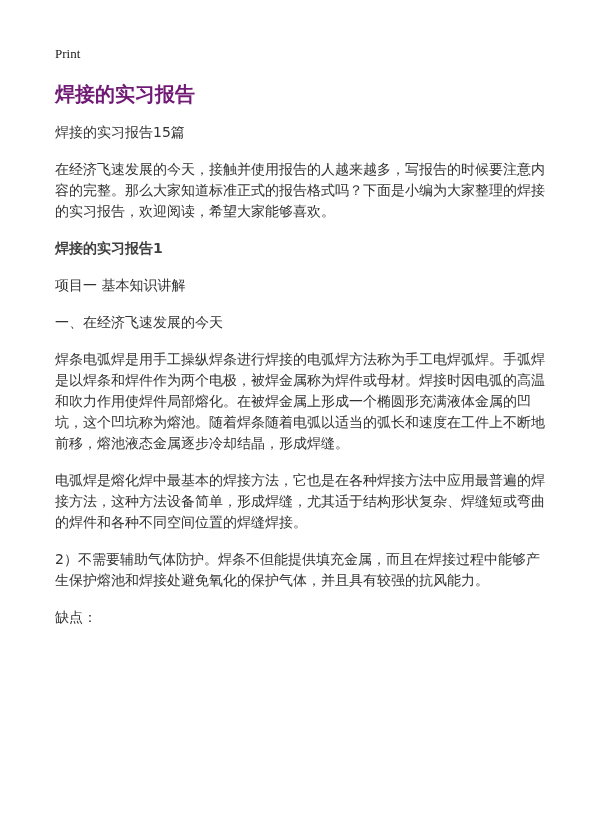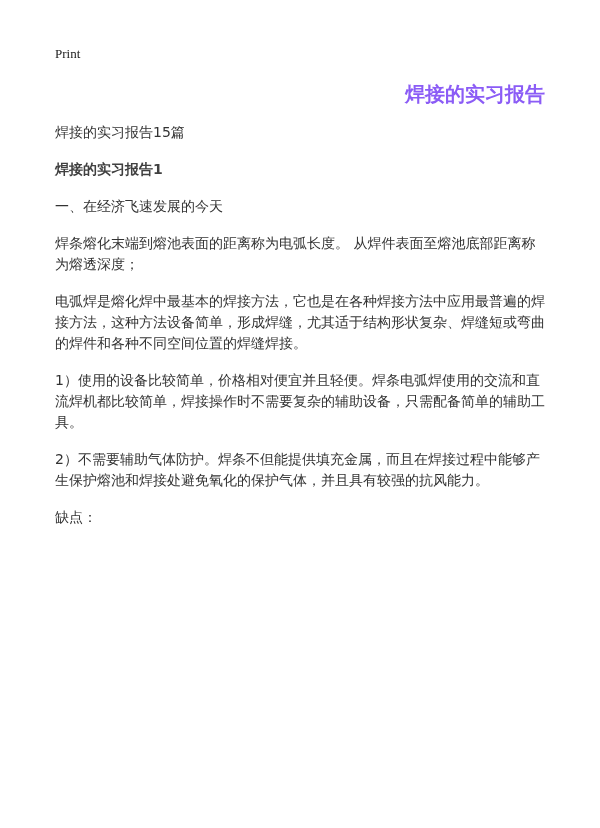--- a/index.html
+++ b/index.html
@@ -27,22 +27,22 @@
     font-family: "Liberation Serif", "DejaVu Serif", serif;
     font-size: 13px;
     line-height: 16px;
     color: #222222;
     margin: 0 0 20px 0;
   }
   .doc-title {
     font-size: 20px;
     line-height: 24px;
     font-weight: bold;
-    text-align: right;
-    color: #8b5cf6;
+    text-align: left;
+    color: #701a75;
     margin: 0 0 15px 0;
   }
   .block {
     margin: 16px 0 9px 0;
     text-align: left;
     word-break: break-all;
   }
   .block.bold {
     font-weight: bold;
     color: #404040;
@@ -50,20 +50,21 @@
 </style>
 </head>
 <body>
 
 <div class="page">
   <div class="print-link">Print</div>
 
   <h1 class="doc-title">焊接的实习报告</h1>
 
   <p class="block">焊接的实习报告15篇</p>
+  <p class="block">在经济飞速发展的今天，接触并使用报告的人越来越多，写报告的时候要注意内容的完整。那么大家知道标准正式的报告格式吗？下面是小编为大家整理的焊接的实习报告，欢迎阅读，希望大家能够喜欢。</p>
   <p class="block bold">焊接的实习报告1</p>
+  <p class="block">项目一 基本知识讲解</p>
   <p class="block">一、在经济飞速发展的今天</p>
-  <p class="block">焊条熔化末端到熔池表面的距离称为电弧长度。 从焊件表面至熔池底部距离称为熔透深度；</p>
+  <p class="block">焊条电弧焊是用手工操纵焊条进行焊接的电弧焊方法称为手工电焊弧焊。手弧焊是以焊条和焊件作为两个电极，被焊金属称为焊件或母材。焊接时因电弧的高温和吹力作用使焊件局部熔化。在被焊金属上形成一个椭圆形充满液体金属的凹坑，这个凹坑称为熔池。随着焊条随着电弧以适当的弧长和速度在工件上不断地前移，熔池液态金属逐步冷却结晶，形成焊缝。</p>
   <p class="block">电弧焊是熔化焊中最基本的焊接方法，它也是在各种焊接方法中应用最普遍的焊接方法，这种方法设备简单，形成焊缝，尤其适于结构形状复杂、焊缝短或弯曲的焊件和各种不同空间位置的焊缝焊接。</p>
-  <p class="block">1）使用的设备比较简单，价格相对便宜并且轻便。焊条电弧焊使用的交流和直流焊机都比较简单，焊接操作时不需要复杂的辅助设备，只需配备简单的辅助工具。</p>
   <p class="block">2）不需要辅助气体防护。焊条不但能提供填充金属，而且在焊接过程中能够产生保护熔池和焊接处避免氧化的保护气体，并且具有较强的抗风能力。</p>
   <p class="block">缺点：</p>
 </div>
 
 </body></html>

